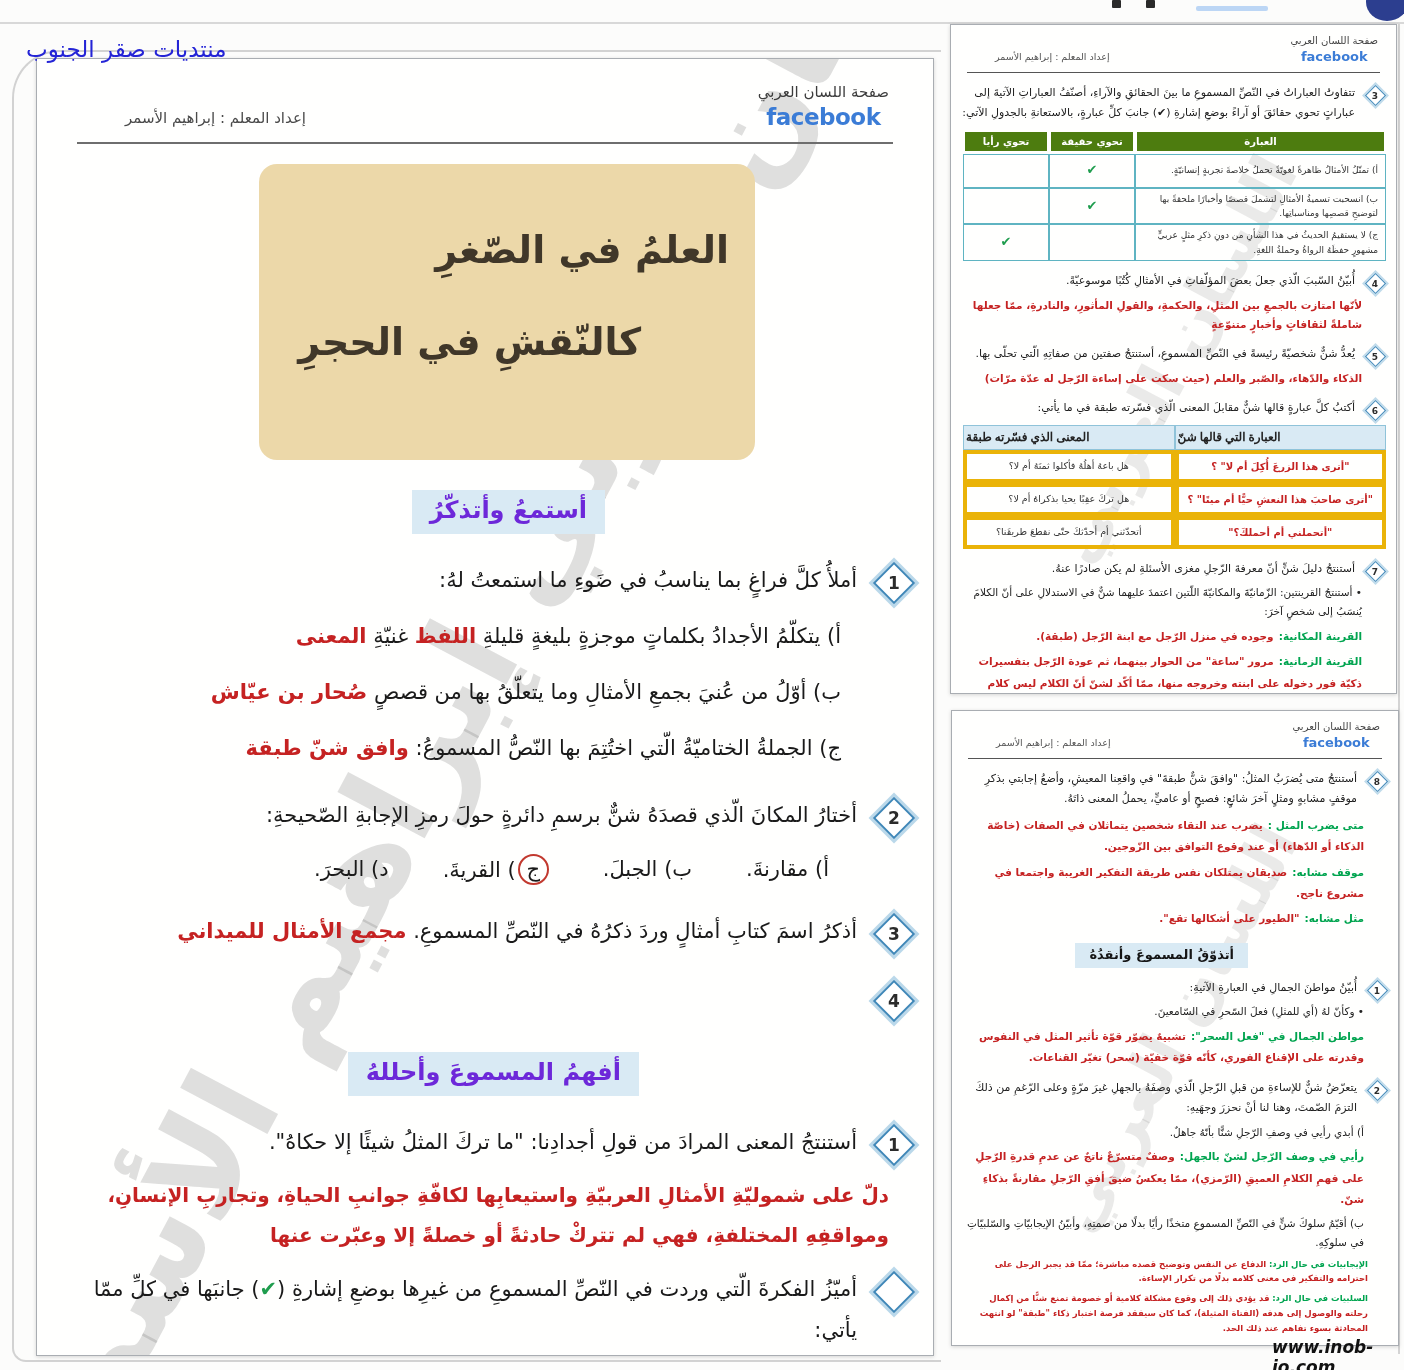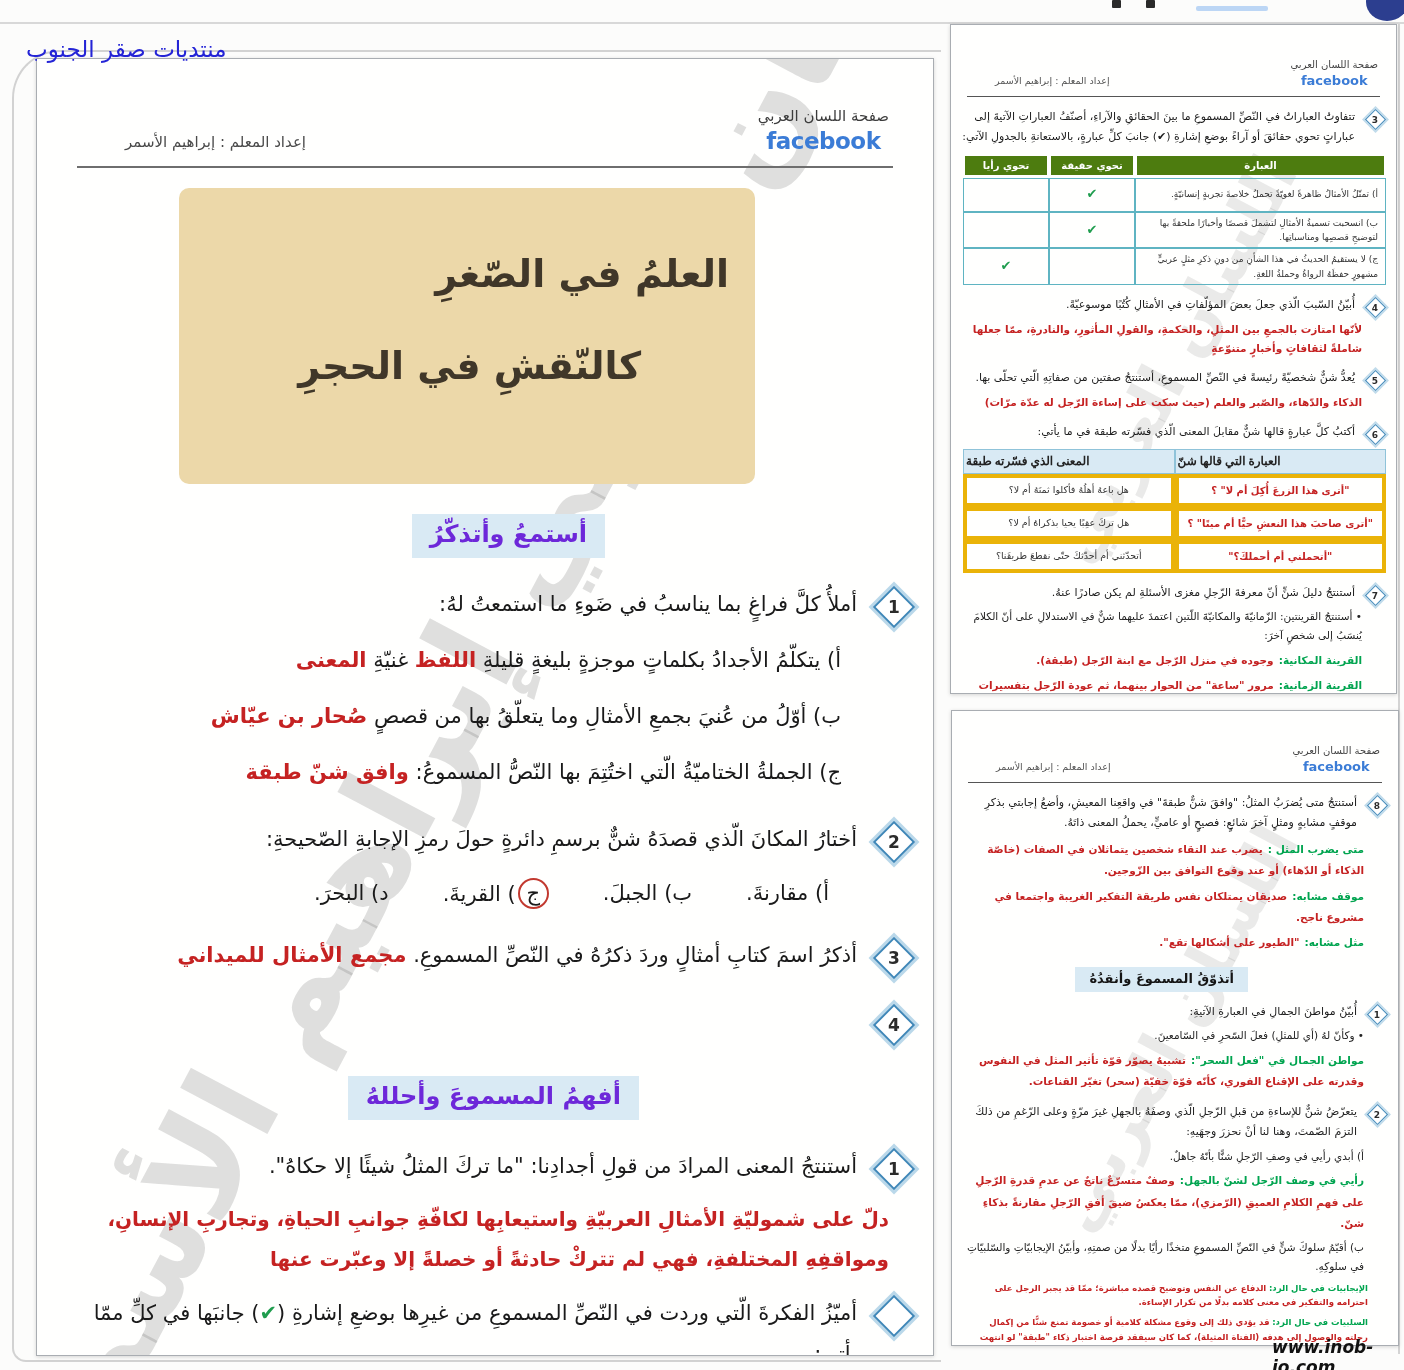--- a/index.html
+++ b/index.html
@@ -43,31 +43,31 @@
     transform:translate(-50%,-50%) rotate(-62deg);
     font-size:130px; font-weight:bold; color:rgba(95,95,95,.20);
     white-space:nowrap; pointer-events:none;
   }
   .diag-wm-sm {
     position:absolute; top:50%; left:50%; z-index:0;
     transform:translate(-50%,-50%) rotate(-62deg);
     font-size:64px; font-weight:bold; color:rgba(95,95,95,.13);
     white-space:nowrap; pointer-events:none;
   }
-  .page > .content { position:relative; z-index:2;margin-top:24px; }
+  .page > .content { position:relative; z-index:2; }
   
   .hdr { display:flex; justify-content:space-between; align-items:flex-end; padding:24px 44px 0 88px; }
   .hdr-col { display:flex; flex-direction:column; align-items:center; gap:3px; }
   .site-label { font-size:15px; color:#3c3c3c; }
   .fb-logo { font-size:23px; font-weight:bold; color:#3b7cd6; direction:ltr; letter-spacing:-.5px; }
   .teacher { font-size:15px; color:#4a4a4a; padding-bottom:3px; }
   .hrule { border-top:2px solid #6e6e6e; margin:12px 40px 0 40px; }
   
   .title-box {
-    width:576px; min-height:296px; background:#ecd8a9; border-radius:10px;
+    width:496px; min-height:296px; background:#ecd8a9; border-radius:18px;
     margin:20px 178px 0 0; padding-top:64px;
   }
   .tb-line { font-size:38px; font-weight:bold; color:#403729; text-align:right; line-height:1.2; }
   .tb-line1 { padding-right:26px; }
   .tb-line2 { padding-right:114px; margin-top:46px; }
   
   .sec-label { display:inline-block; background:#d9eaf4; color:#6d28d9; font-weight:bold; font-size:24px; padding:6px 18px 10px; }
   #sec1 { margin:30px 328px 0 0; }
   #sec2 { margin:36px 294px 0 0; }
   .q { display:flex; gap:14px; padding:0 14px 0 18px; margin-top:26px; align-items:flex-start; }

